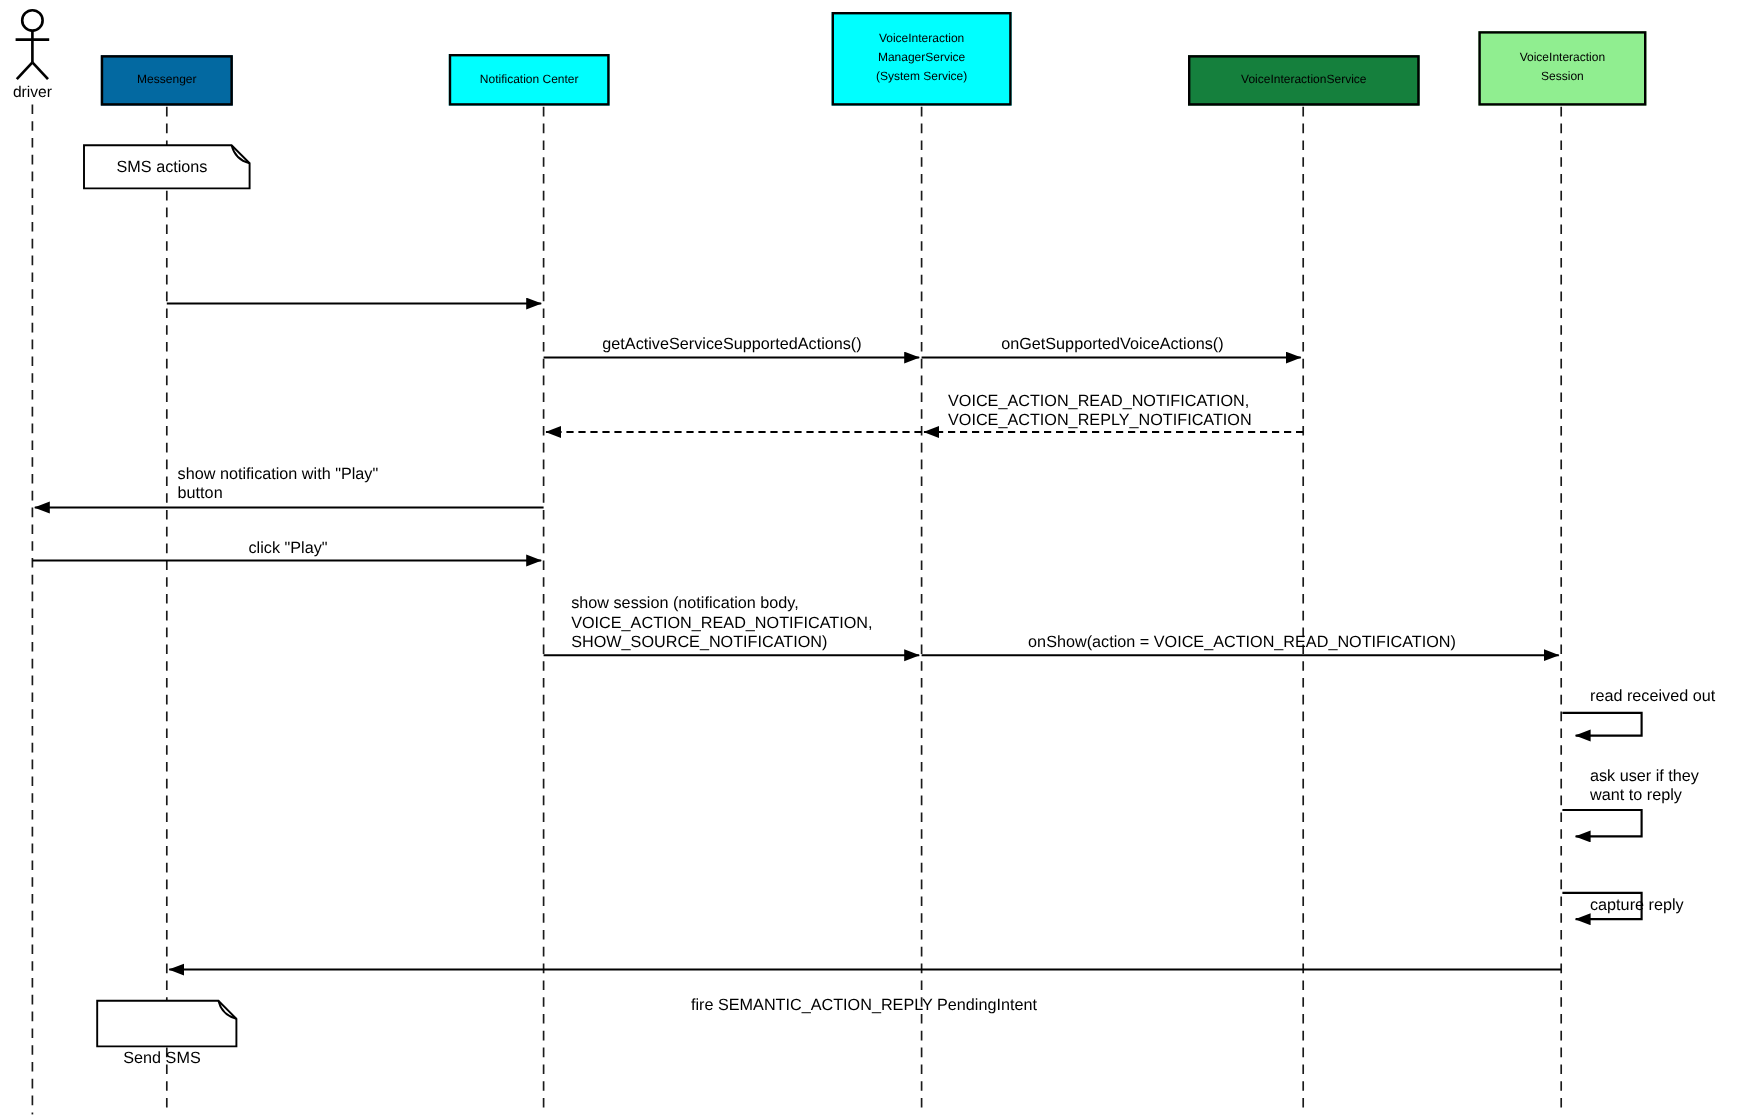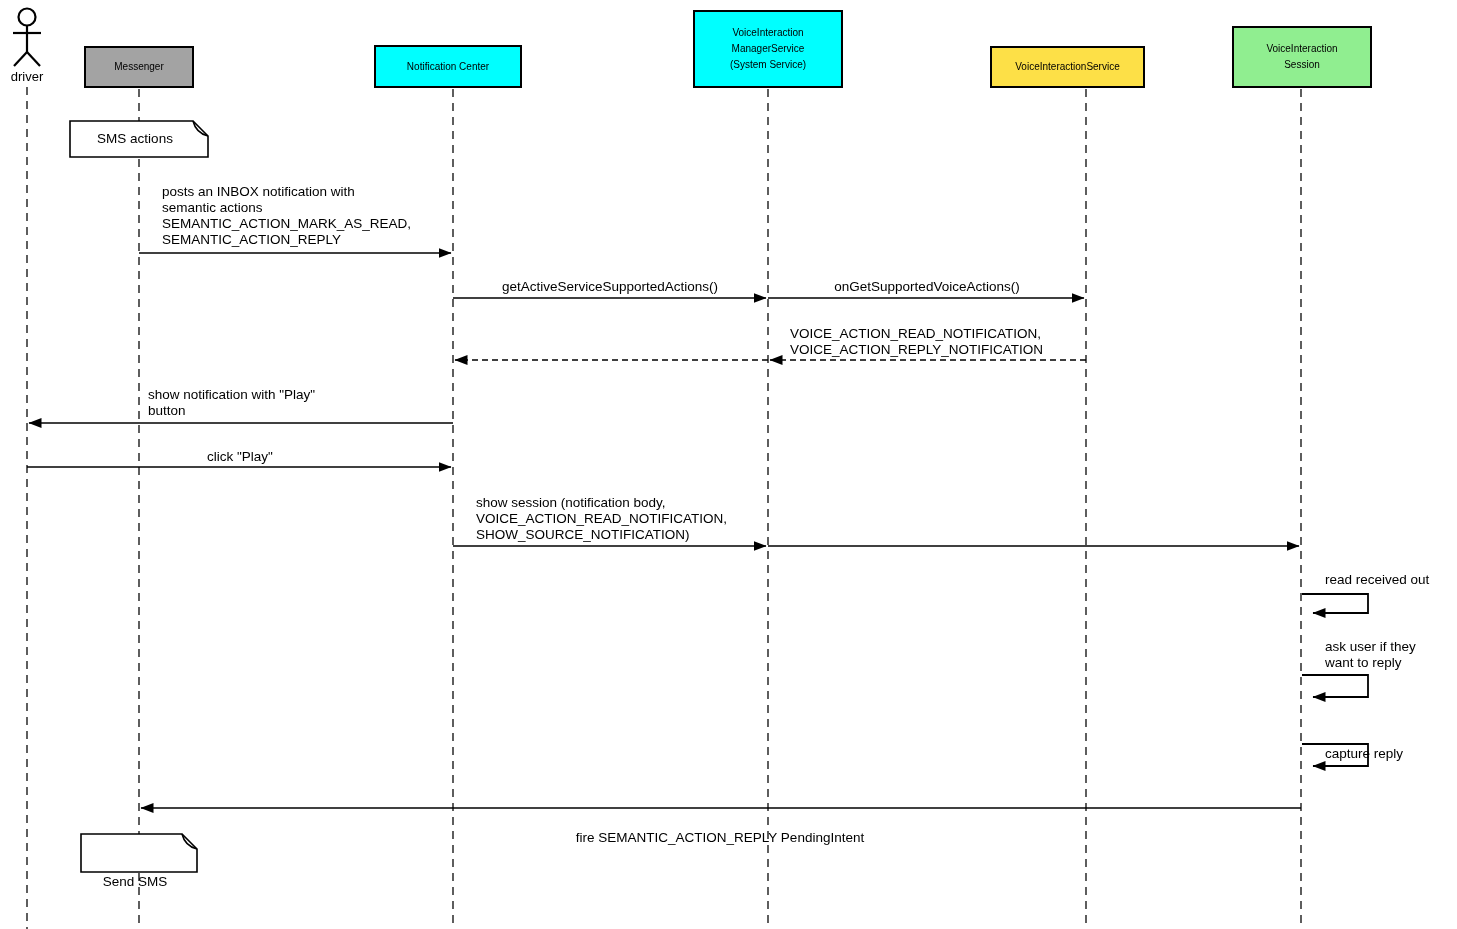--- a/index.html
+++ b/index.html
@@ -72,57 +72,54 @@
     <line x1="453" y1="546" x2="766" y2="546" stroke="#000" stroke-width="1.7" marker-end="url(#arrow)"></line>
     <line x1="768" y1="546" x2="1299" y2="546" stroke="#000" stroke-width="1.7" marker-end="url(#arrow)"></line>
     <path d="M1302,594 L1368,594 L1368,613 L1313,613" fill="none" stroke="#000" stroke-width="1.8" marker-end="url(#arrow)"></path>
     <path d="M1302,675 L1368,675 L1368,697 L1313,697" fill="none" stroke="#000" stroke-width="1.8" marker-end="url(#arrow)"></path>
     <path d="M1302,744 L1368,744 L1368,766 L1313,766" fill="none" stroke="#000" stroke-width="1.8" marker-end="url(#arrow)"></path>
     <line x1="1301" y1="808" x2="141" y2="808" stroke="#000" stroke-width="1.7" marker-end="url(#arrow)"></line>
   </svg>
 
   <div class="actor-label" style="left:27px; top:69px;">driver</div>
 
-  <div class="participant" style="left: 84px; top: 46px; width: 110px; height: 42px; background-color: #a3a3a3;">Messenger</div>
+  <div class="participant" style="left: 84px; top: 46px; width: 110px; height: 42px; background-color: #0369a1;">Messenger</div>
 
-  <div class="participant" style="left: 374px; top: 45px; width: 148px; height: 43px; background-color: rgb(0, 255, 255);">Notification Center</div>
+  <div class="participant" style="left: 374px; top: 45px; width: 134px; height: 43px; background-color: rgb(0, 255, 255);">Notification Center</div>
 
   <div class="participant" style="left: 693px; top: 10px; width: 150px; height: 78px; background-color: rgb(0, 255, 255);">VoiceInteraction
 ManagerService
 (System Service)</div>
 
-  <div class="participant" style="left: 990px; top: 46px; width: 155px; height: 42px; background-color: #fde047;">VoiceInteractionService</div>
+  <div class="participant" style="left: 990px; top: 46px; width: 193px; height: 42px; background-color: #15803d;">VoiceInteractionService</div>
 
   <div class="participant" style="left: 1232px; top: 26px; width: 140px; height: 62px; background-color: rgb(144, 238, 144);">VoiceInteraction
 Session</div>
 
   <div class="note-text" style="left:135px; top:131px;">SMS actions</div>
   <div class="note-text" style="left:135px; top:874px;">Send SMS</div>
 
-  <div class="label" style="left:162px; top:184px;">posts an INBOX notification with
-semantic actions
-SEMANTIC_ACTION_MARK_AS_READ,
-SEMANTIC_ACTION_REPLY</div>
 
   <div class="label center" style="left:610px; top:279px;">getActiveServiceSupportedActions()</div>
 
   <div class="label center" style="left:927px; top:279px;">onGetSupportedVoiceActions()</div>
 
   <div class="label" style="left:790px; top:326px;">VOICE_ACTION_READ_NOTIFICATION,
 VOICE_ACTION_REPLY_NOTIFICATION</div>
 
   <div class="label" style="left:148px; top:387px;">show notification with "Play"
 button</div>
 
   <div class="label center" style="left:240px; top:449px;">click "Play"</div>
 
   <div class="label" style="left:476px; top:495px;">show session (notification body,
 VOICE_ACTION_READ_NOTIFICATION,
 SHOW_SOURCE_NOTIFICATION)</div>
 
+  <div class="label center" style="left:1035px; top:527px;">onShow(action = VOICE_ACTION_READ_NOTIFICATION)</div>
 
   <div class="label" style="left:1325px; top:572px;">read received out</div>
 
   <div class="label" style="left:1325px; top:639px;">ask user if they
 want to reply</div>
 
   <div class="label" style="left:1325px; top:722px;margin-top:24px;">capture reply</div>
 
   <div class="label center" style="left:720px; top:790px;margin-top:40px;">fire SEMANTIC_ACTION_REPLY PendingIntent</div>
 

